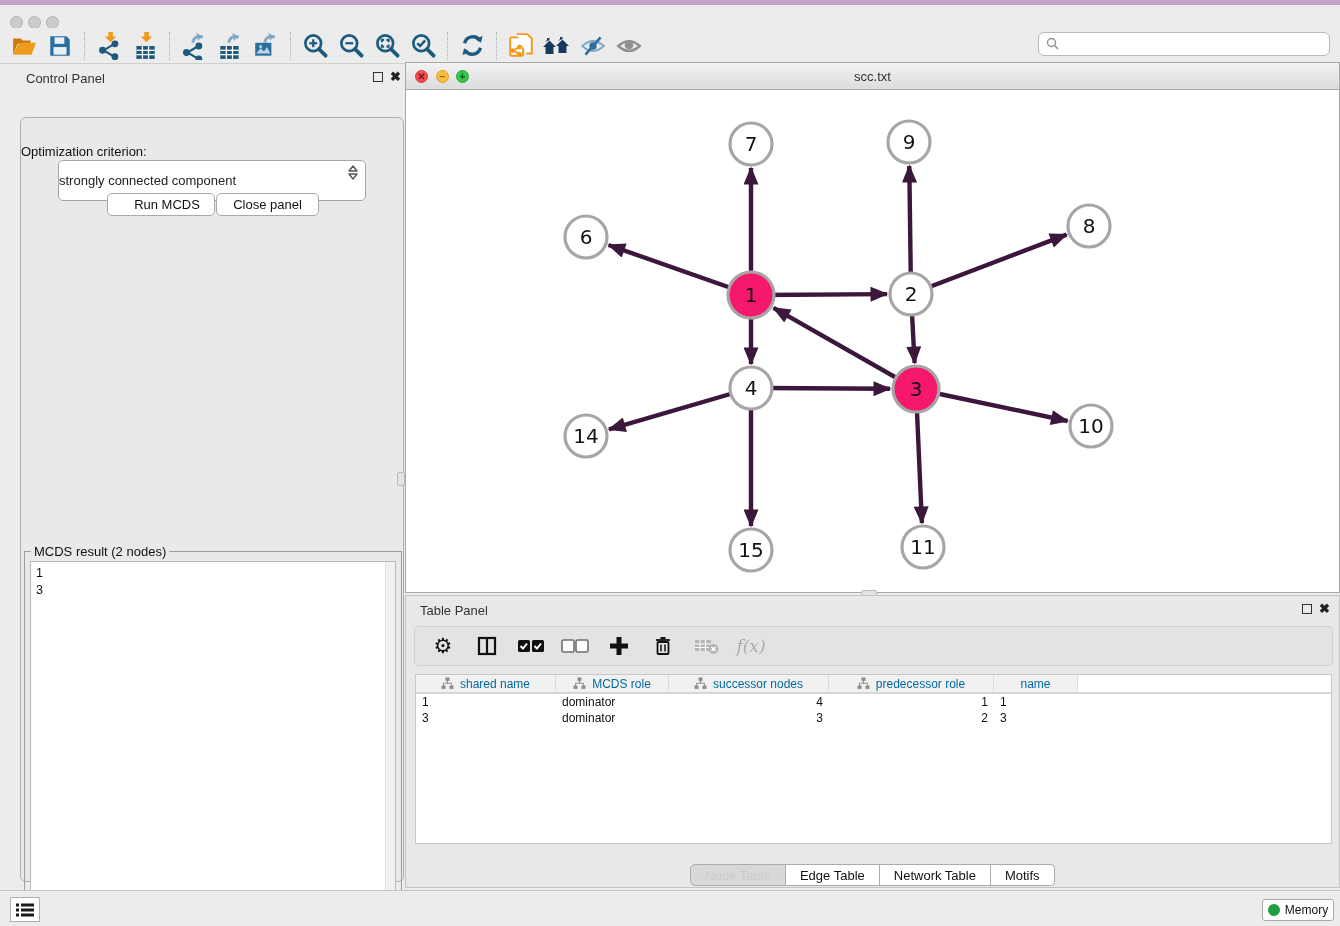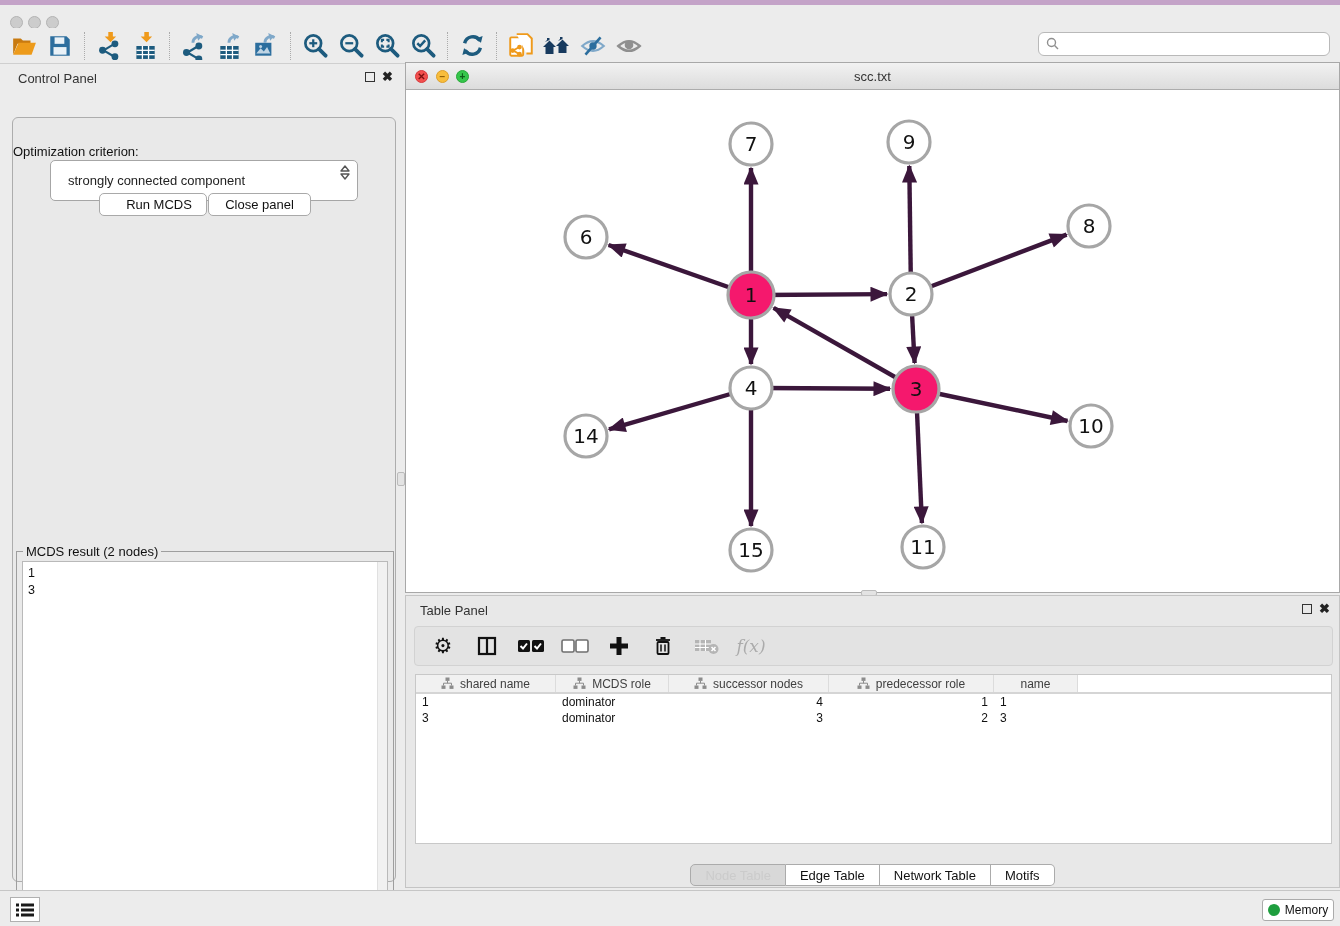--- a/index.html
+++ b/index.html
@@ -11,35 +11,35 @@
   .titlebar { position:absolute; left:0; top:5px; width:1340px; height:23px; background:#ECECEC; }
   .traffic { position:absolute; top:11px; width:13px; height:13px; border-radius:50%; background:#CCCCCC; border:1px solid #B3B3B3; }
   .win-title { position:absolute; top:9px; left:0; width:100%; text-align:center; color:#9B9B9B; font-size:13px; }
 
   .toolbar { position:absolute; left:0; top:28px; width:1340px; height:36px; background:#ECECEC; border-bottom:1px solid #CFCFCF; display:flex; align-items:center; padding-left:6px; }
   .tb-btn { width:36px; height:32px; display:flex; align-items:center; justify-content:center; }
   .tb-sep { width:1px; height:28px; margin:0 6px; border-left:1px dotted #ABABAB; }
   .search-wrap { position:absolute; right:10px; top:32px; width:292px; height:24px; background:#fff; border:1px solid #B9B9B9; border-radius:6px; display:flex; align-items:center; padding-left:6px; }
 
   
-  .control-panel { position:absolute; left:4px; top:64px; width:400px; height:824px; background:#ECECEC; }
+  .control-panel { position:absolute; left:12px; top:64px; width:400px; height:824px; background:#ECECEC; }
   .panel-head { position:relative; height:28px; }
   .panel-title { position:absolute; left:14px; top:7px; font-size:13px; color:#333; }
   .float-btn { position:absolute; top:8px; width:10px; height:10px; border:1.5px solid #333; }
   .close-btn { position:absolute; top:5px; font-size:13px; font-weight:bold; color:#222; }
 
   .cp-tabs { position:absolute; left:0; top:33px; width:400px; height:21px; display:flex; justify-content:center; z-index:2; }
   .tab { height:21px; padding:0 14px; display:flex; align-items:center; justify-content:center; background:#fff; border:1px solid #ABABAB; border-left:none; font-size:13px; color:#111; }
   .tab:first-child { border-left:1px solid #ABABAB; border-top-left-radius:5px; border-bottom-left-radius:5px; }
   .tab:last-child { border-top-right-radius:5px; border-bottom-right-radius:5px; }
   .tab.selected { background:#DCDCDC; color:#C8C8C8; }
 
   .cp-body { position:absolute; left:8px; top:53px; width:384px; height:765px; background:#E9E9E9; border:1px solid #ADADAD; border-radius:6px; }
   .opt-label { position:absolute; left:0; top:26px; width:100%; text-align:left; font-size:13px; color:#111; }
-  .dropdown { position:absolute; left:37px; top:42px; width:308px; height:41px; background:#fff; border:1px solid #A6A6A6; border-radius:5px; display:flex; align-items:center; padding-left:17px; font-size:13px; }
+  .dropdown { position:absolute; left:37px; top:42px; width:308px; height:41px; background:#fff; border:1px solid #A6A6A6; border-radius:5px; display:flex; align-items:center; padding-left:0; font-size:13px; }
   .dd-stepper { position:absolute; right:5px; top:3px; }
   .btn { position:absolute; height:23px; background:#fff; border:1px solid #A9A9A9; border-radius:5px; font-size:13px; color:#111; display:flex; align-items:center; justify-content:center; font-family:"Liberation Sans",sans-serif; }
   .btn-run { left:86px; top:75px; width:108px;padding-left:12px; }
   .btn-close { left:195px; top:75px; width:103px; }
 
   .result-group { position:absolute; left:3px; top:433px; width:378px; height:376px; border:1px solid #9E9E9E; }
   .result-legend { position:absolute; left:6px; top:-8px; background:#E9E9E9; padding:0 3px; font-size:13px; color:#111; }
   .result-text { position:absolute; left:5px; top:9px; width:366px; height:361px; background:#fff; border:1px solid #B9B9B9; font-size:12.5px; line-height:17px; padding:3px 0 0 5px; white-space:pre; color:#111; }
   .result-scroll { position:absolute; right:0; top:0; width:10px; height:100%; background:#F1F1F1; border-left:1px solid #E0E0E0; }
 
@@ -55,21 +55,21 @@
   .light.green { background:#35C64B; border:1px solid #27A838; color:#0D5E18; }
   .net-canvas { position:absolute; left:0; top:27px; width:933px; height:502px; background:#fff; }
   .h-grip { position:absolute; left:455px; bottom:-4px; width:16px; height:6px; background:#E3E3E3; border:1px solid #BBBBBB; border-radius:2px; }
 
   
   .table-panel { position:absolute; left:405px; top:595px; width:935px; height:293px; background:#E8E8E8; border:1px solid #C4C4C4; }
   .tp-toolbar { position:absolute; left:8px; top:30px; width:919px; height:40px; background:#E3E3E3; border:1px solid #D2D2D2; border-radius:4px; display:flex; align-items:center; padding-left:14px; gap:16px; }
   .tp-btn { width:28px; height:28px; display:flex; align-items:center; justify-content:center; }
   .tbl-wrap { position:absolute; left:9px; top:78px; width:917px; height:170px; background:#fff; border:1px solid #C8C8C8; overflow:hidden; }
   .tbl-header { display:flex; height:19px; border-bottom:2px solid #D5D5D5; }
-  .th { background:#F1F1F1; border-right:1px solid #DCDCDC; display:flex; align-items:center; justify-content:center; gap:6px; font-size:12px; color:#404040; }
+  .th { background:#F1F1F1; border-right:1px solid #DCDCDC; display:flex; align-items:center; justify-content:center; gap:6px; font-size:12px; color:#0369a1; }
   .tbl-row { display:flex; height:16px; font-size:12px; color:#111; }
   .td { padding:1px 6px 0 6px; overflow:hidden; white-space:nowrap; }
   .td.right { text-align:right; }
 
   .tp-tabs { position:absolute; left:0; top:268px; width:100%; display:flex; justify-content:center; }
   .tp-tabs .tab { height:22px; font-size:13px; }
   .tp-tabs .tab.selected { background:#D8D8D8; color:#CBCBCB; }
 
   
   .statusbar { position:absolute; left:0; top:890px; width:1340px; height:36px; background:#ECECEC; border-top:1px solid #C6C6C6; }

